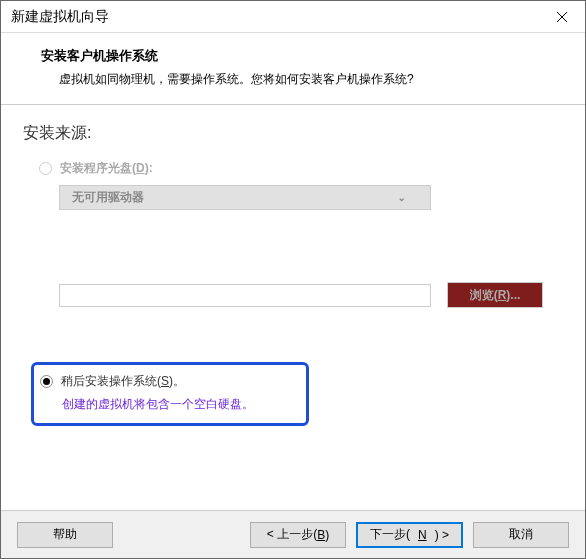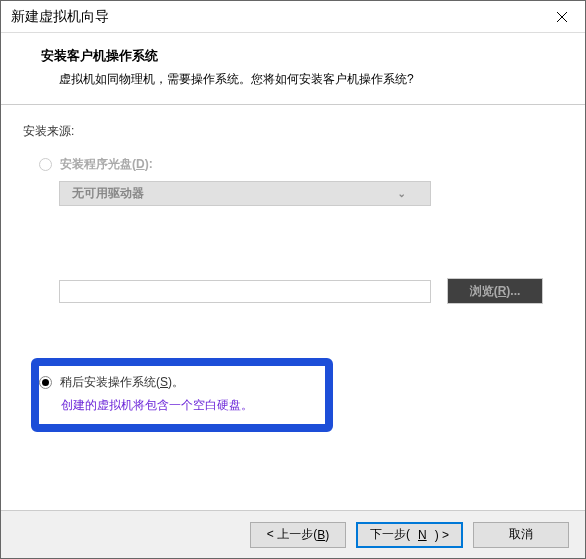--- a/index.html
+++ b/index.html
@@ -51,21 +51,21 @@
       color: #000000;
       padding-left: 18px;
     }
     .content {
       flex: 1;
       padding: 18px 22px 10px 22px;
       font-size: 12px;
       color: #333;
     }
     .section-label {
-      font-size: 12px;
+      font-size: 16px;
       margin-bottom: 16px;
     }
     .option-group {
       margin-bottom: 10px;
       font-weight: bold;
     }
     .option-row {
       display: flex;
       align-items: center;
       margin-bottom: 8px;
@@ -127,35 +127,35 @@
     }
     .file-input {
       width: 372px;
       height: 23px;
       border: 1px solid #ccc;
       background: #fff;
     }
     .browse-btn {
       width: 96px;
       height: 26px;
-      background: #404040;
+      background: #7f1d1d;
       border: 1px solid #ccc;
       color: #aaa;
       font-size: 12px;
       display: flex;
       align-items: center;
       justify-content: center;
     }
     .spacer-med { height: 44px; }
     .highlight-box {
-      border: 8px solid #1d4ed8;
+      border: 3px solid #1d4ed8;
       border-radius: 6px;
-      padding: 8px 10px 10px 0;
+      padding: 8px 10px 10px 6px;
       margin-left: 8px;
-      width: 302px;
+      width: 278px;
     }
     .highlight-box .option-row {
       padding-left: 0;
       margin-bottom: 6px;
     }
     .hint-text {
       font-size: 12px;
       padding-left: 22px;
       color: #6d28d9;
     }
@@ -244,20 +244,23 @@
         <span class="option-label">
           <span>稍后安装操作系统(</span><u>S</u><span>)。</span>
         </span>
       </div>
       <div class="hint-text">创建的虚拟机将包含一个空白硬盘。</div>
     </div>
 
   </div>
 
   <div class="footer">
+    <div class="btn">
+      <span>帮助</span>
+    </div>
     <div class="footer-spacer"></div>
     <div class="btn">
       <span>&lt; 上一步(</span>
         <u>B</u>
         <span>)</span>
     </div>
     <div class="btn primary">
       <span>下一步(</span>
         <u>N</u>
         <span>) &gt;</span>

